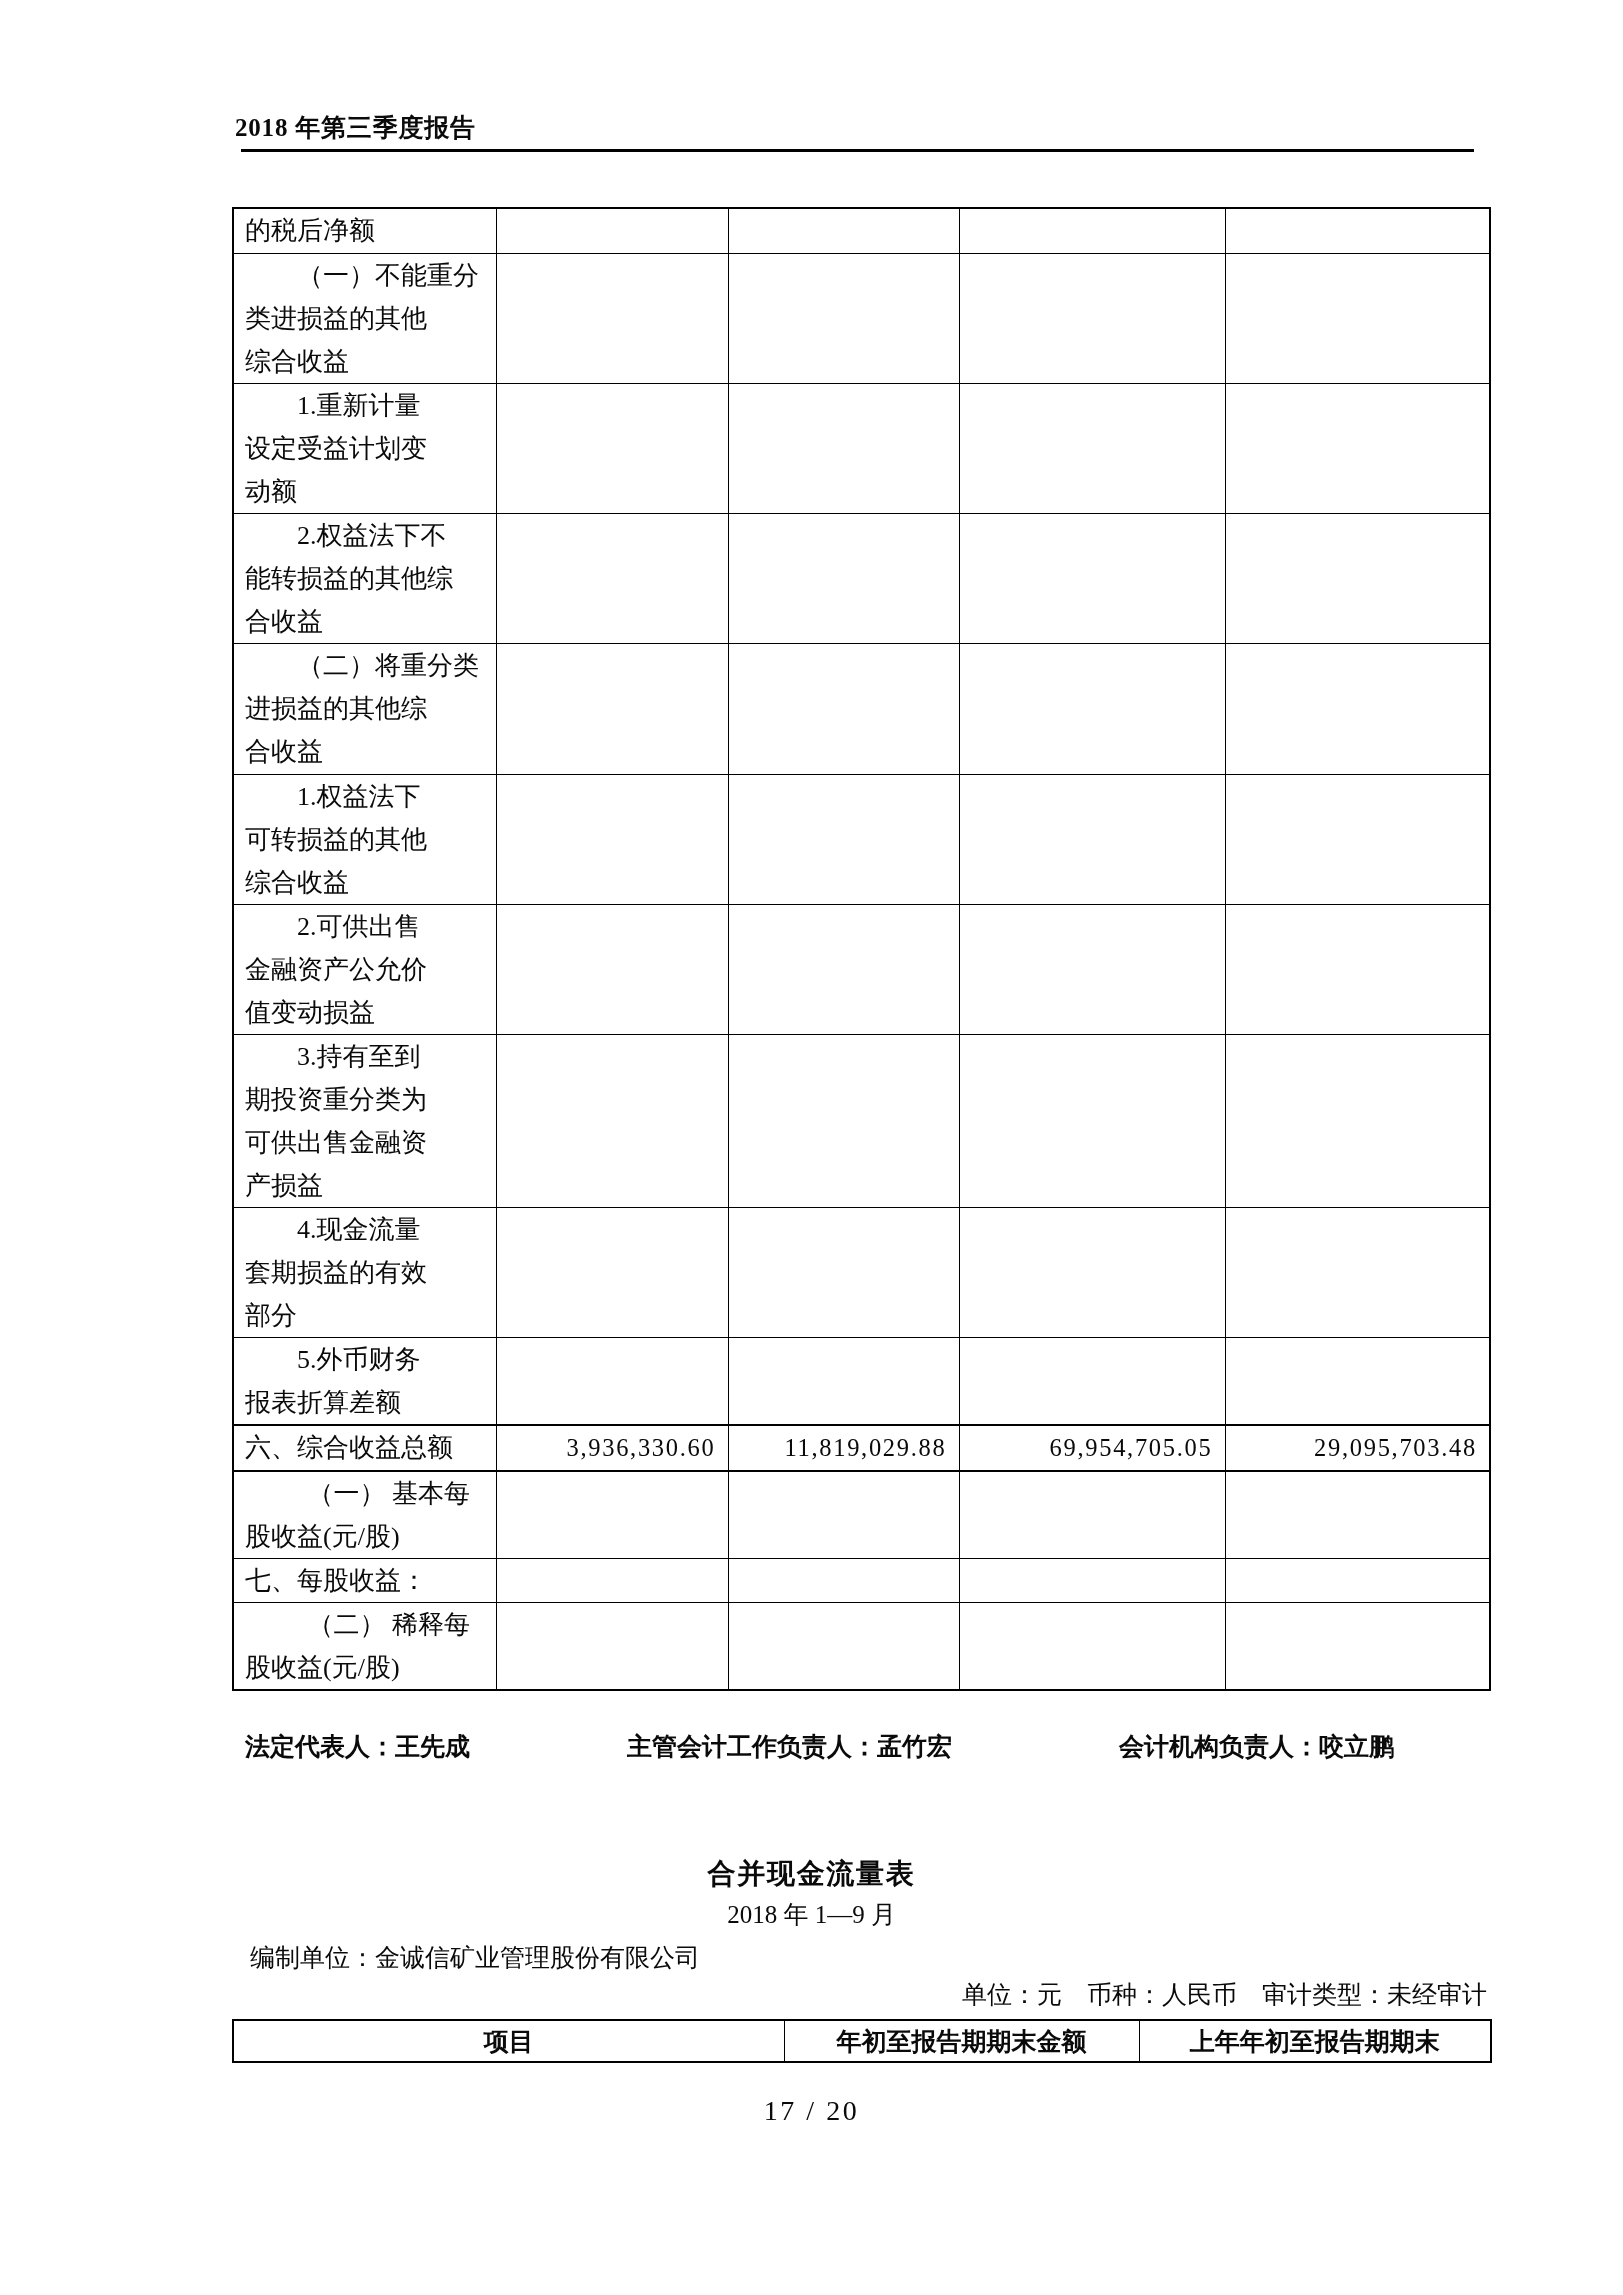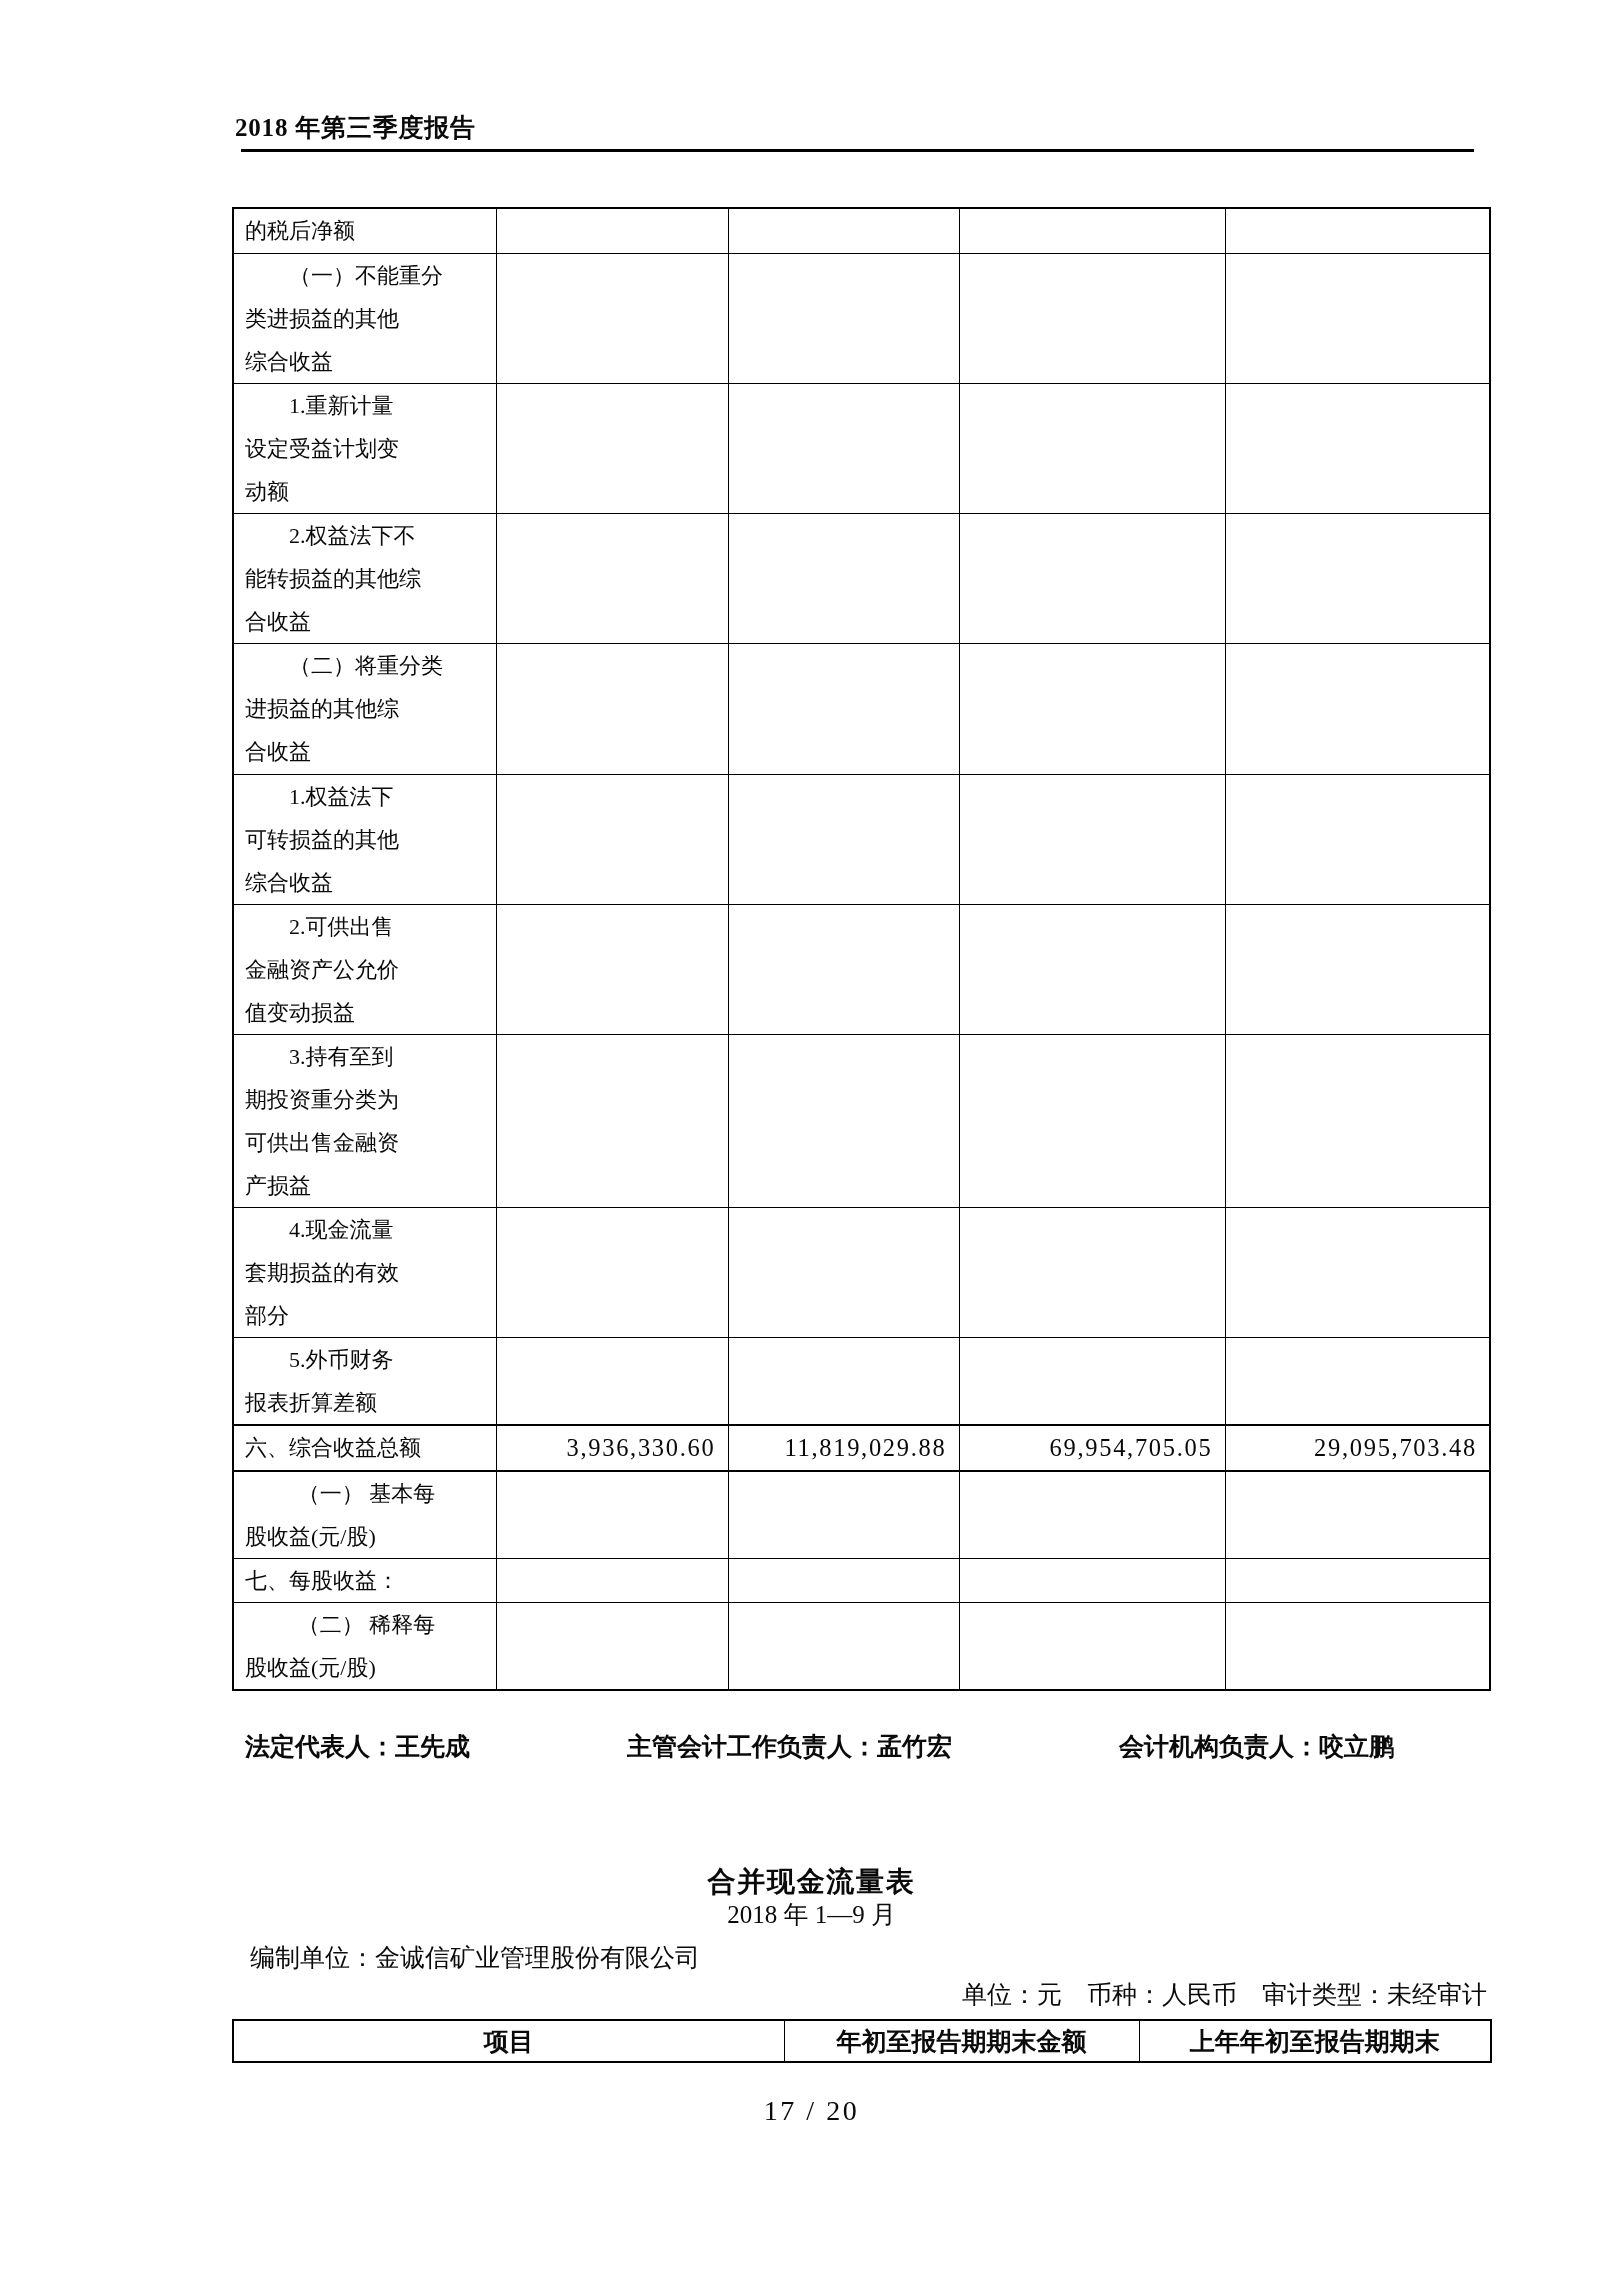--- a/index.html
+++ b/index.html
@@ -16,41 +16,41 @@
   }
   .header-rule{left:241px;top:149px;width:1233px;height:2.5px;background:#000;}
 
   
   .t1{
     left:232px;top:207px;width:1256px;
     border-collapse:collapse;table-layout:fixed;border:2.5px solid #000;
   }
   .t1 td{border:1.7px solid #000;vertical-align:middle;}
   .t1 td.lbl{
-    font-size:22px;line-height:43px;padding:0 5px 0 11px;
+    font-size:26px;line-height:43px;padding:0 5px 0 11px;
     white-space:pre-line;text-align:left;
   }
   .t1 td.val{
     font-size:24.5px;text-align:right;padding-right:12px;letter-spacing:1.7px;
   }
   .indent{text-indent:2em;}
   .indent-lg{text-indent:2.4em;}
   .total-row td{border-top-width:2.5px;border-bottom-width:2.5px;}
 
   
   .sig{top:1730px;font-size:25px;font-weight:bold;}
   .sig-1{left:245px;}
   .sig-2{left:627px;}
   .sig-3{left:1119px;}
 
   
   .stmt-title{
     left:0;top:1855px;width:1623px;text-align:center;
     font-family:"Liberation Sans","DejaVu Sans",sans-serif;
-    font-size:28px;font-weight:bold;letter-spacing:1.7px;margin-top:8px;
+    font-size:28px;font-weight:bold;letter-spacing:1.7px;
   }
   .stmt-period{left:0;top:1898px;width:1623px;text-align:center;font-size:25px;}
   .stmt-prepared{left:250px;top:1941px;font-size:25px;}
   .stmt-meta{left:232px;top:1978px;width:1255px;text-align:right;font-size:25px;}
 
   
   .t2{
     left:232px;top:2019px;width:1258px;
     border-collapse:collapse;table-layout:fixed;border:2.5px solid #000;
   }

